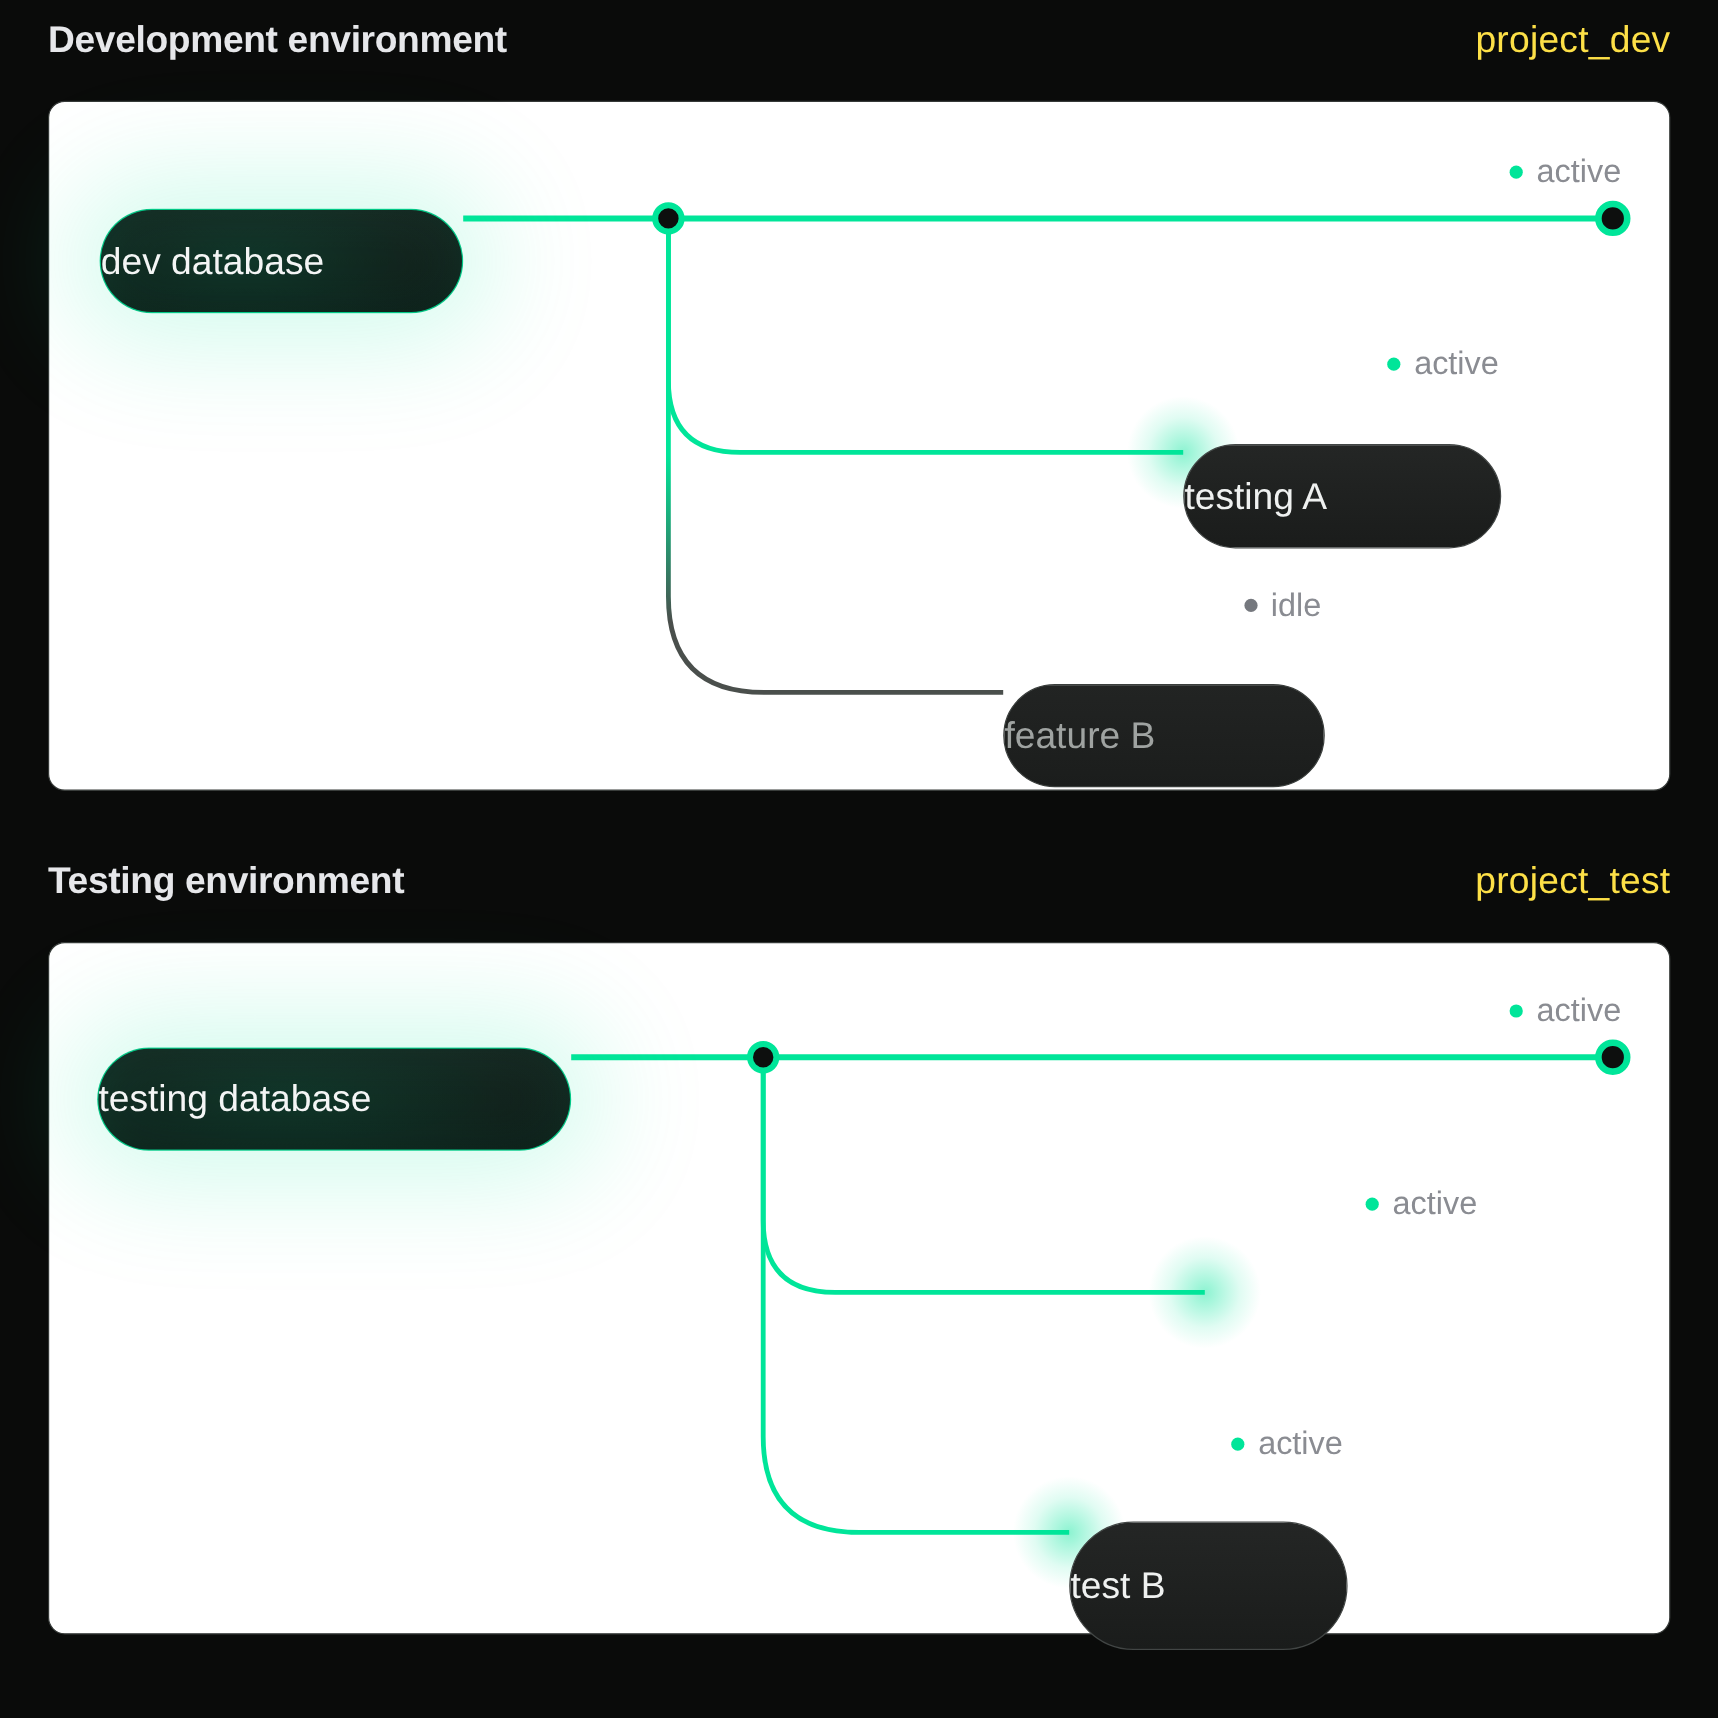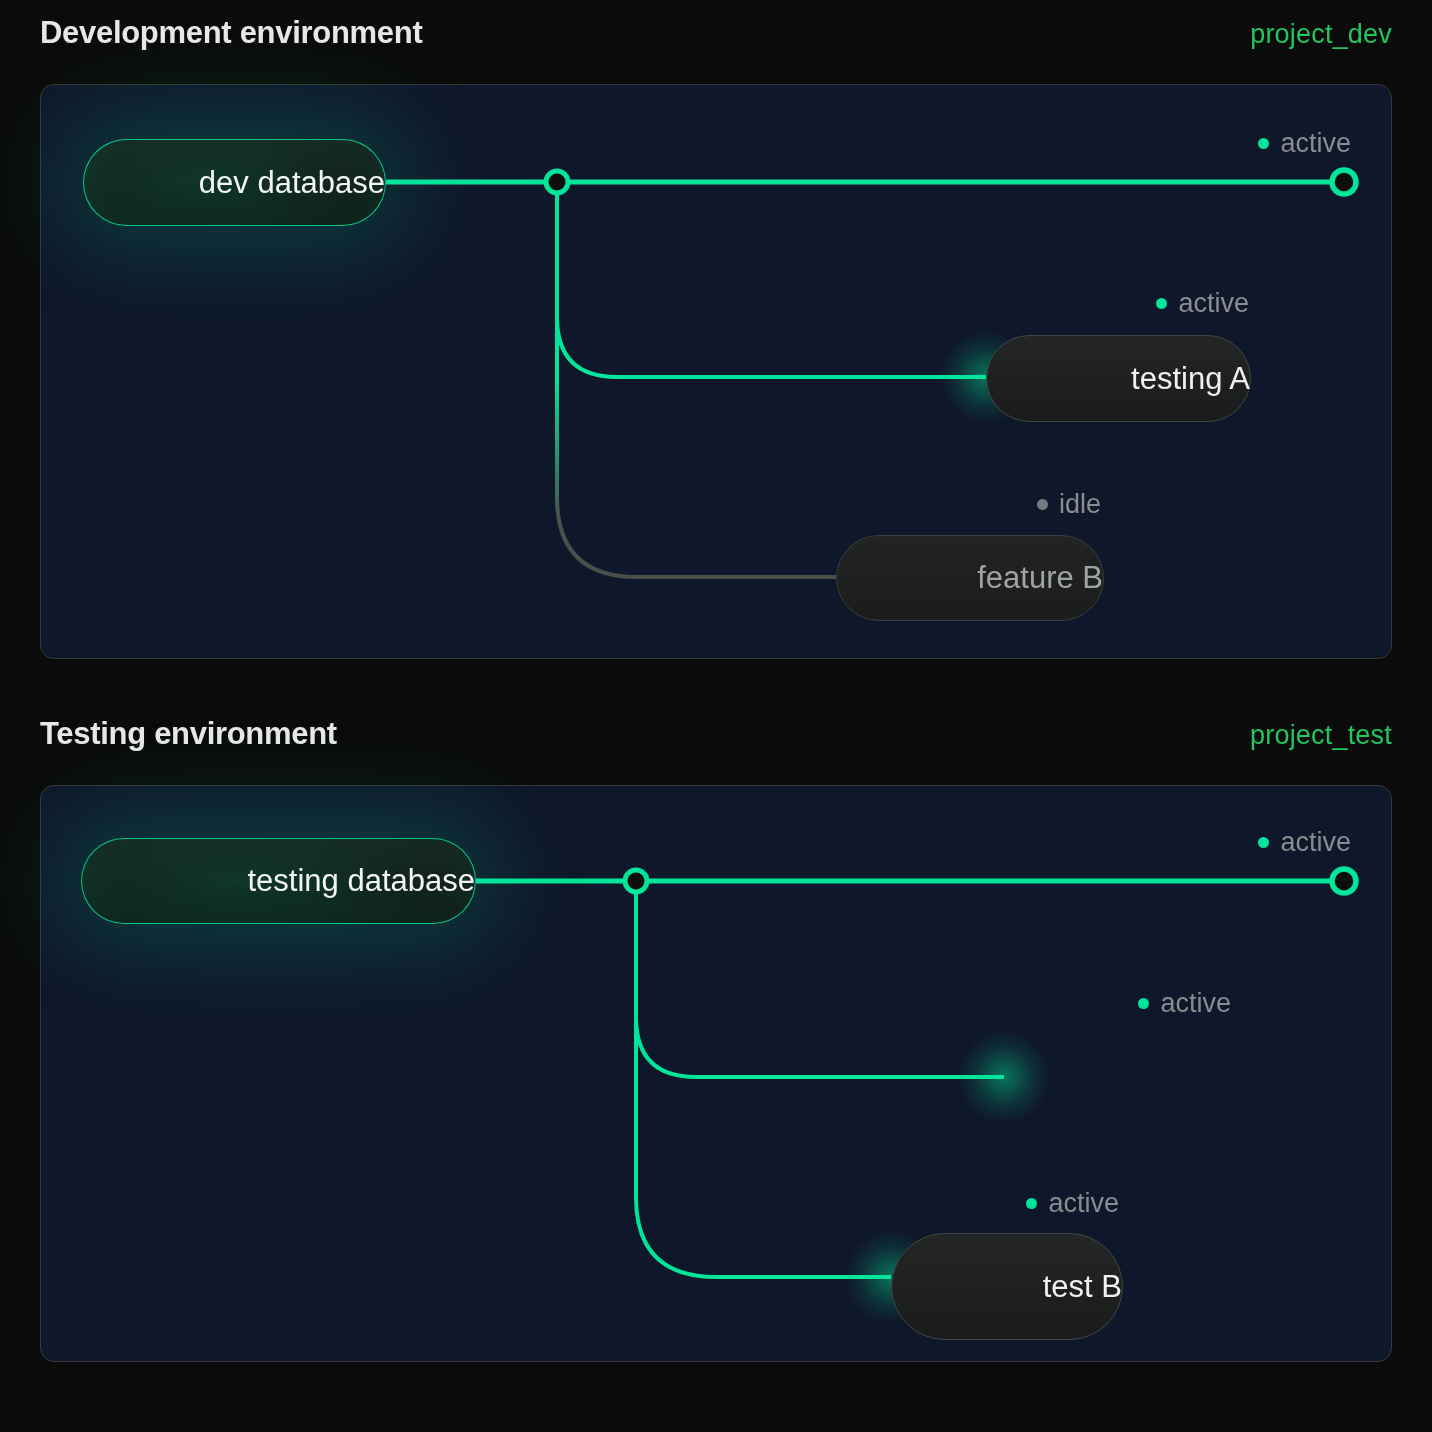--- a/index.html
+++ b/index.html
@@ -14,43 +14,44 @@
 
   .env-header {
     display:flex; justify-content:space-between; align-items:baseline;
   }
   .env-header.first { padding-top:15px; margin-bottom:33px; }
   .env-header.second { padding-top:57px; margin-bottom:33px; }
   .env-title {
     font-size:31px; font-weight:700; letter-spacing:-0.3px; color:#e6e7ea;
   }
   .env-project {
-    font-size:27px; font-weight:400; color:#22c55e; letter-spacing:0.2px;
+    font-size:31px; font-weight:400; color:#fde047; letter-spacing:0.2px;
   }
 
   .panel {
     position:relative;
     width:1352px;
     border:1.5px solid #363a38;
     border-radius:14px;
-    background:#0f172a;
+    background:#ffffff;
   }
   .panel.dev  { height:575px; }
   .panel.test { height:577px; }
   .panel svg { position:absolute; inset:0; }
 
   .pill {
     position:absolute;
-    display:flex; align-items:center; justify-content:flex-end;
+    display:flex; align-items:center; justify-content:flex-start;
     border-radius:60px;
     font-size:31px;
     color:#eff1f0;
     background:linear-gradient(180deg,#242625 0%,#1a1c1b 100%);
     border:1.5px solid #424645;
     z-index:3;
+    margin-top:35px;
   }
   .pill.root {
     border:1.5px solid rgba(0,229,153,0.85);
     background:
       radial-gradient(120% 140% at 40% 50%, rgba(0,229,153,0.16) 0%, rgba(0,229,153,0.05) 45%, rgba(0,0,0,0) 70%),
       linear-gradient(180deg,#171918 0%,#101211 100%);
     box-shadow:0 0 90px 28px rgba(0,229,153,0.17), inset 0 0 46px rgba(0,229,153,0.10);
     color:#f4f5f5;
   }
   .pill[data-state="idle"] {

